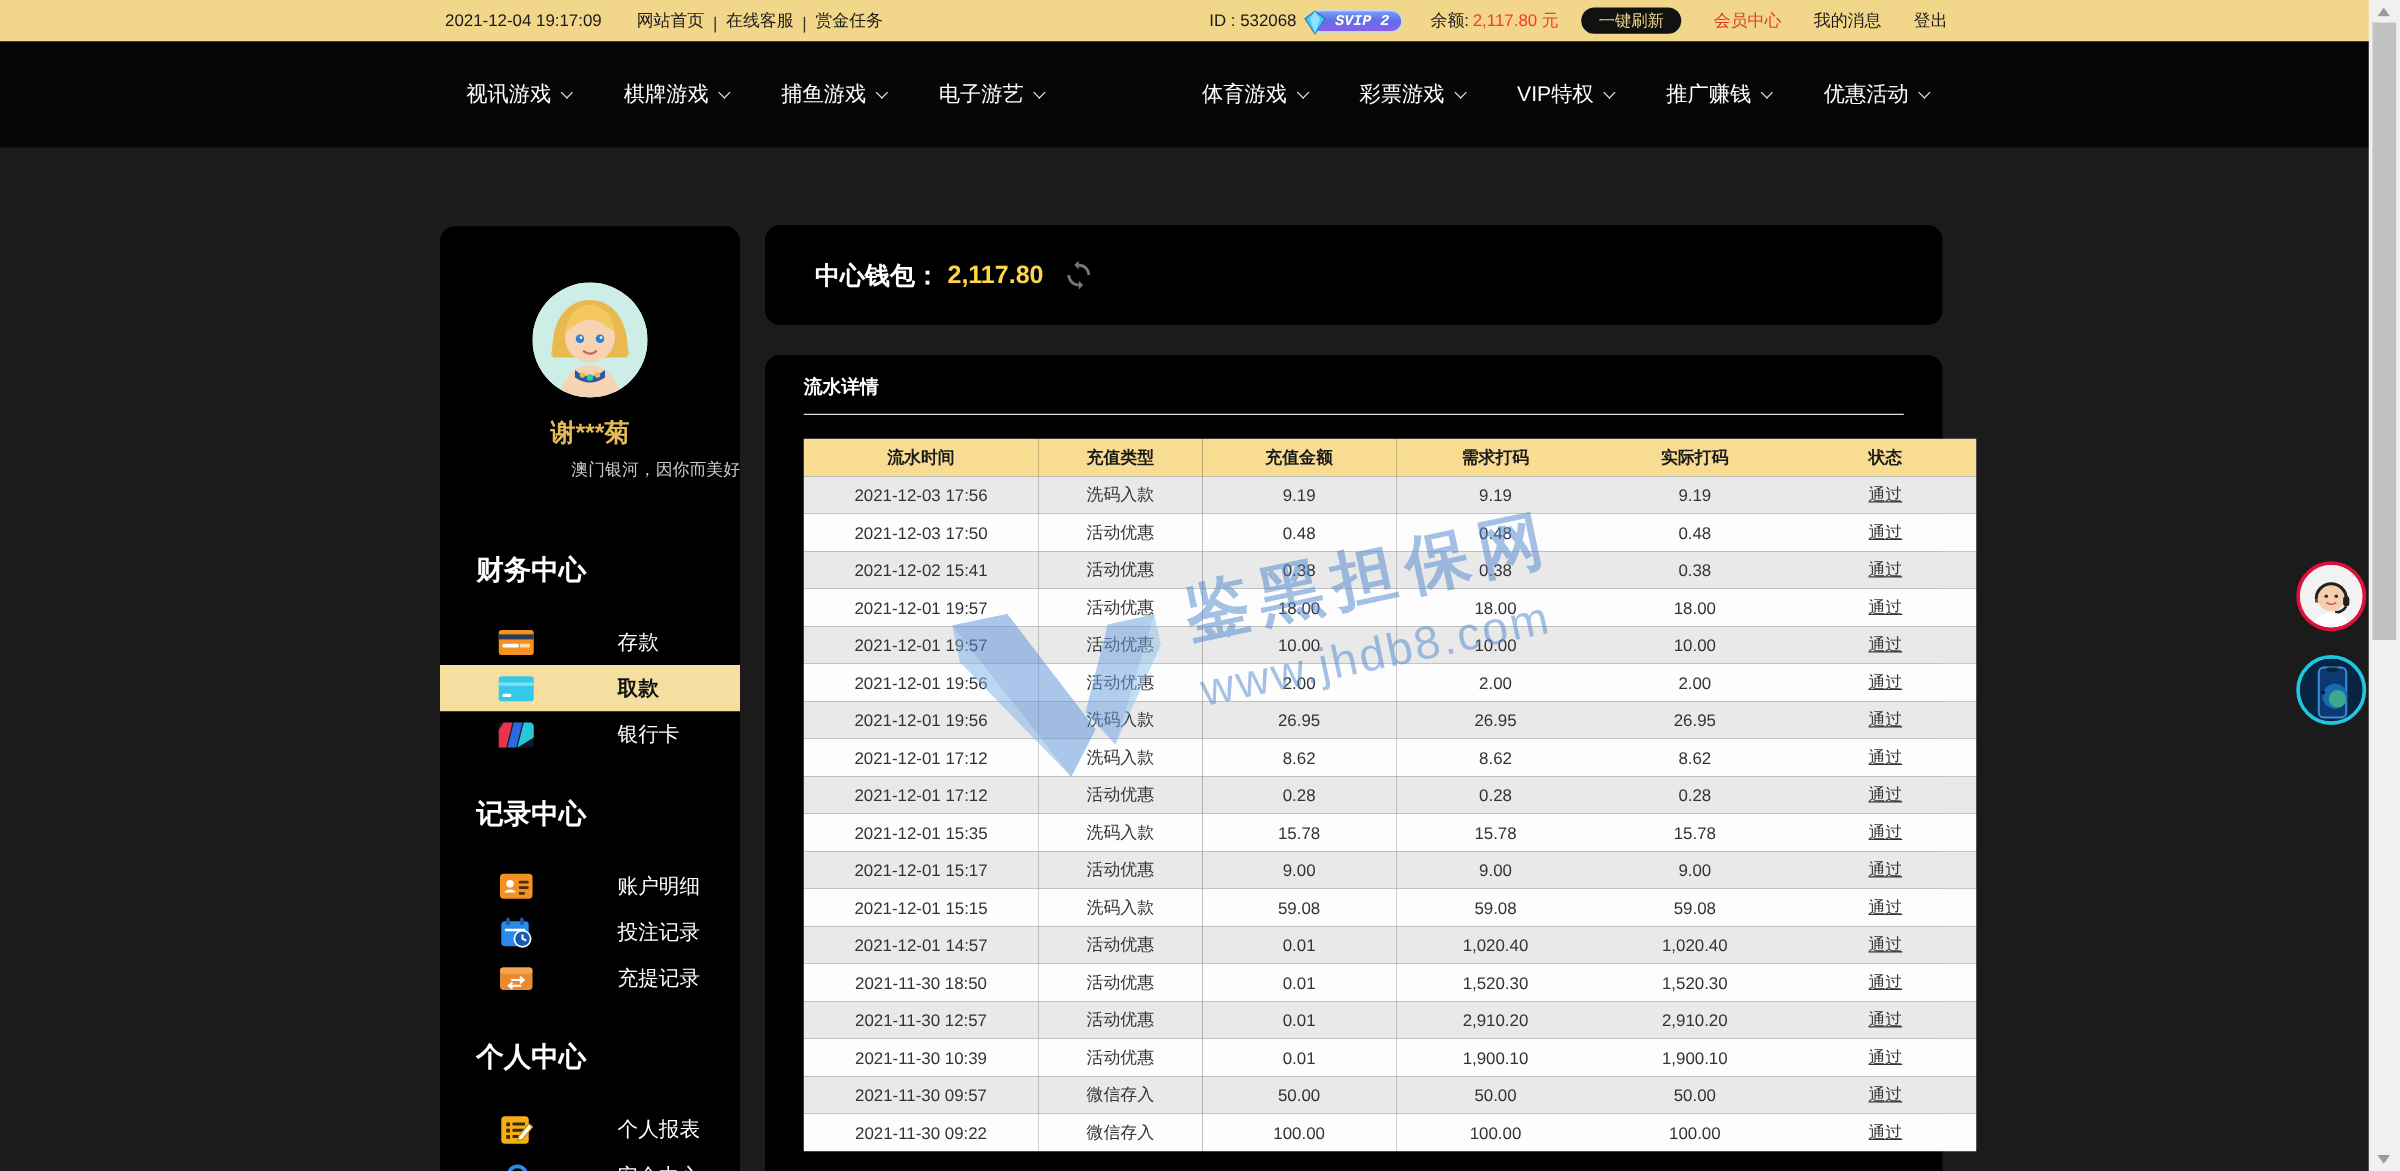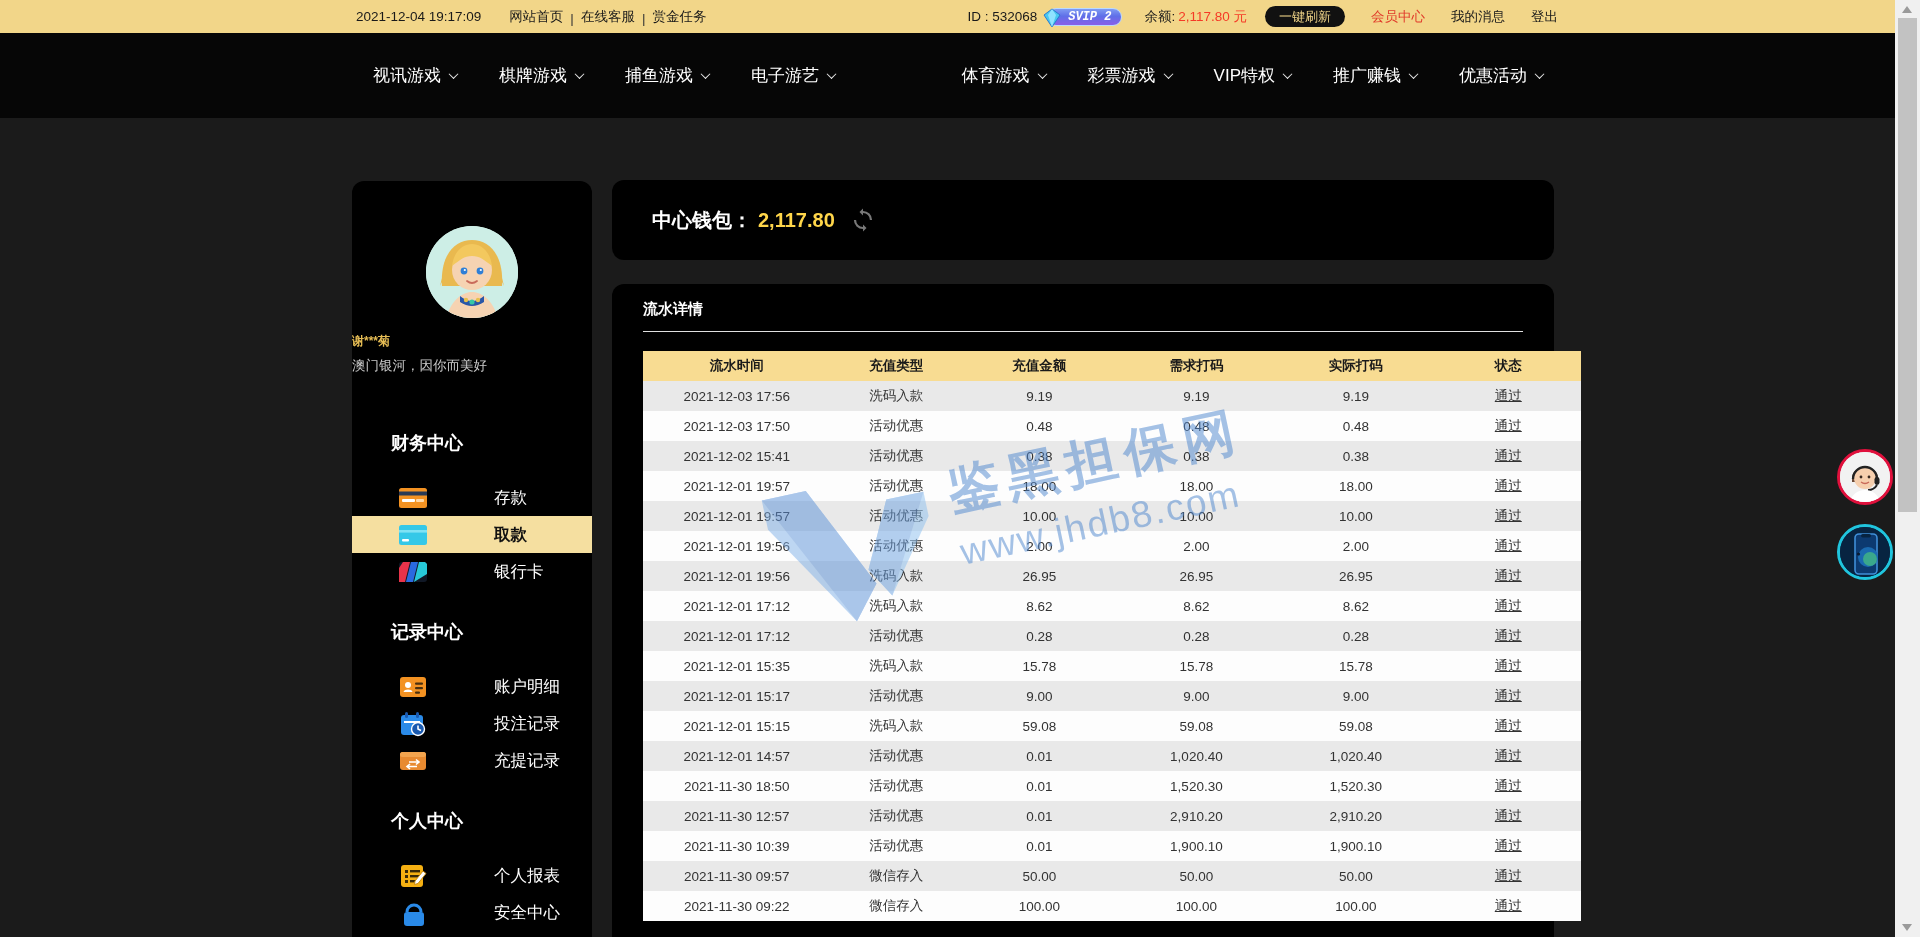--- a/index.html
+++ b/index.html
@@ -31,23 +31,23 @@
   .nav-item { display:flex; align-items:center; color:#fff; font-size:17px; margin:0 21px; cursor:pointer; white-space:nowrap; }
   .chev { display:inline-block; width:7px; height:7px; border-right:1.6px solid #e8e8e8; border-bottom:1.6px solid #e8e8e8; transform:rotate(45deg) translate(-1px,-1px); margin-left:9px; }
   .logo { display:flex; align-items:center; margin:0 10px; cursor:pointer; }
   .logo-text { display:flex; flex-direction:column; align-items:center; margin-left:8px; }
   .logo-title { color:#e7c766; font-size:28px; font-weight:bold; letter-spacing:2px; line-height:30px; }
   .logo-sub { color:#e7c766; font-size:17px; font-weight:bold; letter-spacing:3px; line-height:18px; }
 
   
   .sidebar { position:absolute; left:352px; top:181px; width:240px; height:800px; background:#000; border-radius:12px; overflow:hidden; z-index:2; }
   .avatar-wrap { width:92px; height:92px; border-radius:50%; overflow:hidden; margin:45px auto 0; background:#cfeee4; }
-  .sb-name { text-align:left; color:#e6bd55; font-size:12px; font-weight:bold; margin-top:15px; }
-  .sb-tagline { text-align:left; color:#c9c9c9; font-size:13.5px; margin-top:7px; }
-  .sb-section-title { color:#fff; font-size:18px; font-weight:bold; padding-left:39px; }
+  .sb-name { text-align:center; color:#e6bd55; font-size:20px; font-weight:bold; margin-top:15px; }
+  .sb-tagline { text-align:right; color:#c9c9c9; font-size:13.5px; margin-top:7px; }
+  .sb-section-title { color:#fff; font-size:22px; font-weight:bold; padding-left:29px; }
   .sb-items { margin-top:24px; }
   .sb-item { height:37px; display:flex; align-items:center; padding-left:45px; cursor:pointer; color:#fff; font-size:16.5px;gap:48px; }
   .sb-item.active { background:#f5dfa0; color:#111; font-weight:bold; }
   .sb-icon { width:32px; height:26px; display:flex; align-items:center; justify-content:center; margin-right:17px; flex:0 0 32px; }
   .sb-gap-first { margin-top:56px; }
   .sb-gap { margin-top:30px; }
 
   
   .wallet-card { position:absolute; left:612px; top:180px; width:942px; height:80px; background:#000; border-radius:12px; display:flex; align-items:center; padding-left:40px; z-index:2; }
   .wallet-label { color:#fff; font-size:20px; font-weight:bold; }

